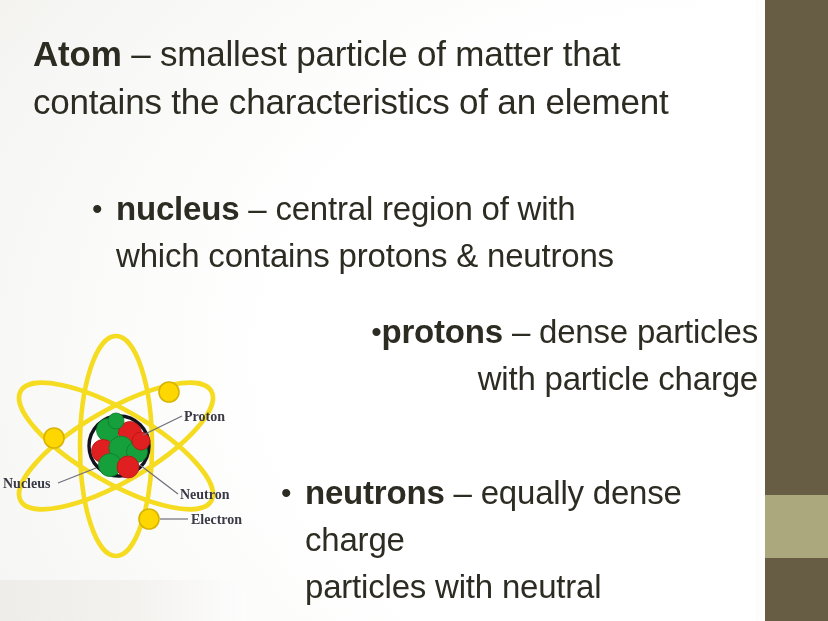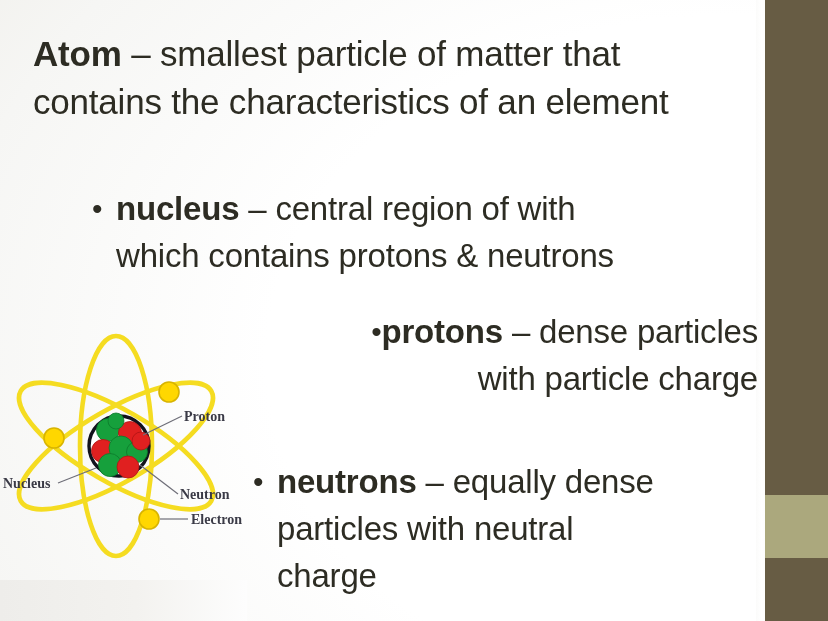--- a/index.html
+++ b/index.html
@@ -142,24 +142,24 @@
     <div class="blk-nucleus" style="top:185px;">
       <span class="bullet-line"><span class="bul">•</span><span class="btxt"><b>nucleus</b><span> – central region of with</span></span></span>
       <span class="cont-line">which contains protons &amp; neutrons</span>
     </div>
 
     <div class="blk-protons" style="top:308px;text-align:right;">
       <span class="bullet-line"><span class="bul">•</span><span class="btxt"><b>protons</b><span> – dense particles</span></span></span>
       <span class="cont-line">with particle charge</span>
     </div>
 
-    <div class="blk-neutrons" style="top:458px;">
+    <div class="blk-neutrons" style="top:469px;margin-left:28px;">
       <span class="bullet-line"><span class="bul">•</span><span class="btxt"><b>neutrons</b><span> – equally dense</span></span></span>
+      <span class="cont-line">charge</span>
       <span class="cont-line">particles with neutral</span>
-      <span class="cont-line">charge</span>
     </div>
 
   </div>
 
   <div class="atom-fig">
     <svg width="247" height="262" viewBox="0 0 247 262" xmlns="http://www.w3.org/2000/svg">
 
       <g fill="none" stroke="#f5dc21" stroke-width="4.6" stroke-linecap="round">
         <ellipse cx="116" cy="128" rx="36" ry="110" transform="rotate(0 116 128)"></ellipse>
         <ellipse cx="116" cy="128" rx="36" ry="110" transform="rotate(60 116 128)"></ellipse>

